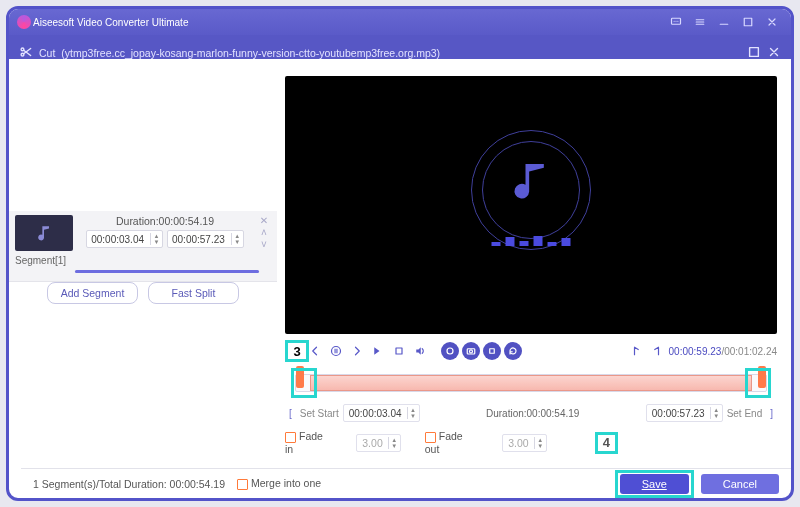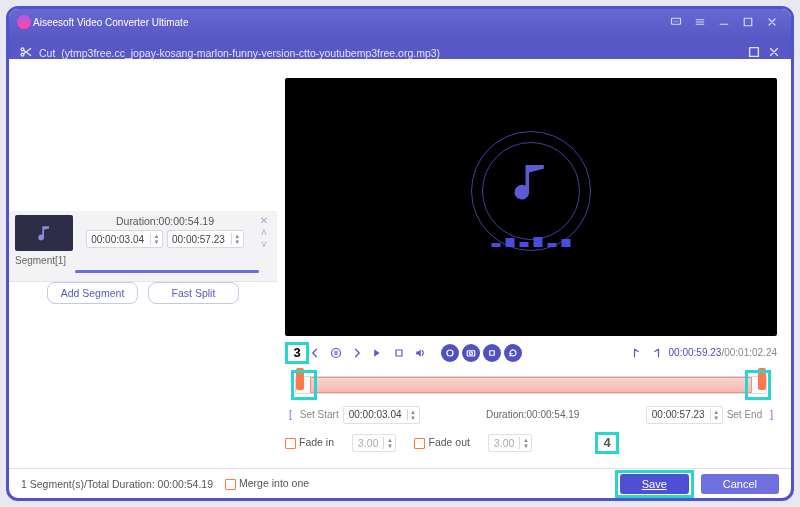--- a/index.html
+++ b/index.html
@@ -66,25 +66,25 @@
   .trimsel { position:absolute; top:0; bottom:0; left:3%; right:3%; background:linear-gradient(#fdd1cb,#f7b2a7); border:1px solid #e98d7d; opacity: .9;}
   .handle { position:absolute; top:-2px; width:8px; height:22px; background:#ff7a4a; border-radius:2px; z-index:3; cursor:ew-resize;}
   .handle.l { left:2.3%;}
   .handle.r { right:2.3%;}
   .hl-box { position:absolute; border:3px solid #28d6cf; z-index:4; pointer-events:none;}
   .timelinebar { display:flex; align-items:center; gap:0; margin-top:4px; height:22px; font-size:10px; color:#666;}
   .brk { color:#6a6aca; padding:0 4px; cursor:pointer;}
   .tlabel { padding: 0 4px; color:#888;}
   .tval { display:flex; align-items:center; border:1px solid #e0e0ec; height:18px; border-radius:2px;}
   .tval span { padding:0 5px; color:#444;}
-  .fade { display:flex; align-items:center; gap:18px; margin-top:6px; font-size:10.5px; color:#555; position:relative;}
+  .fade { display:flex; align-items:center; gap:24px; margin-top:6px; font-size:10.5px; color:#555; position:relative;}
   .chk { width:11px; height:11px; border:1.5px solid #ff7a3a; border-radius:1px; display:inline-block; vertical-align:middle; margin-right:3px;}
   .fade .tval span { color:#aaa; }
   .call4 { width:24px; height:22px; }
-  .bottom { height:30px; border-top:1px solid #e2e2ea; display:flex; align-items:center; padding:0 12px; font-size:10.5px; color:#555; gap:12px;}
+  .bottom { height:30px; border-top:1px solid #e2e2ea; display:flex; align-items:center; padding:0 12px; font-size:10.5px; color:#555; gap:12px;margin-left:12px;}
   .bottom .spacer { flex:1;}
   .btn { height:20px; padding:0 22px; border-radius:3px; font-size:11px; border:none; cursor:pointer;}
   .btn.primary { background:#4f4fd4; color:#fff;text-decoration:underline;}
   .btn.secondary { background:#6f6fe0; color:#fff;}
   .savewrap { position:relative; }
   .savewrap .hl { position:absolute; inset:-4px -5px; border:3px solid #28d6cf; pointer-events:none;}
   .stroke { stroke: currentColor; fill:none; stroke-width:1.6; stroke-linecap:round; stroke-linejoin:round;}
   .fillc { fill: currentColor; }
 </style>
 </head>

